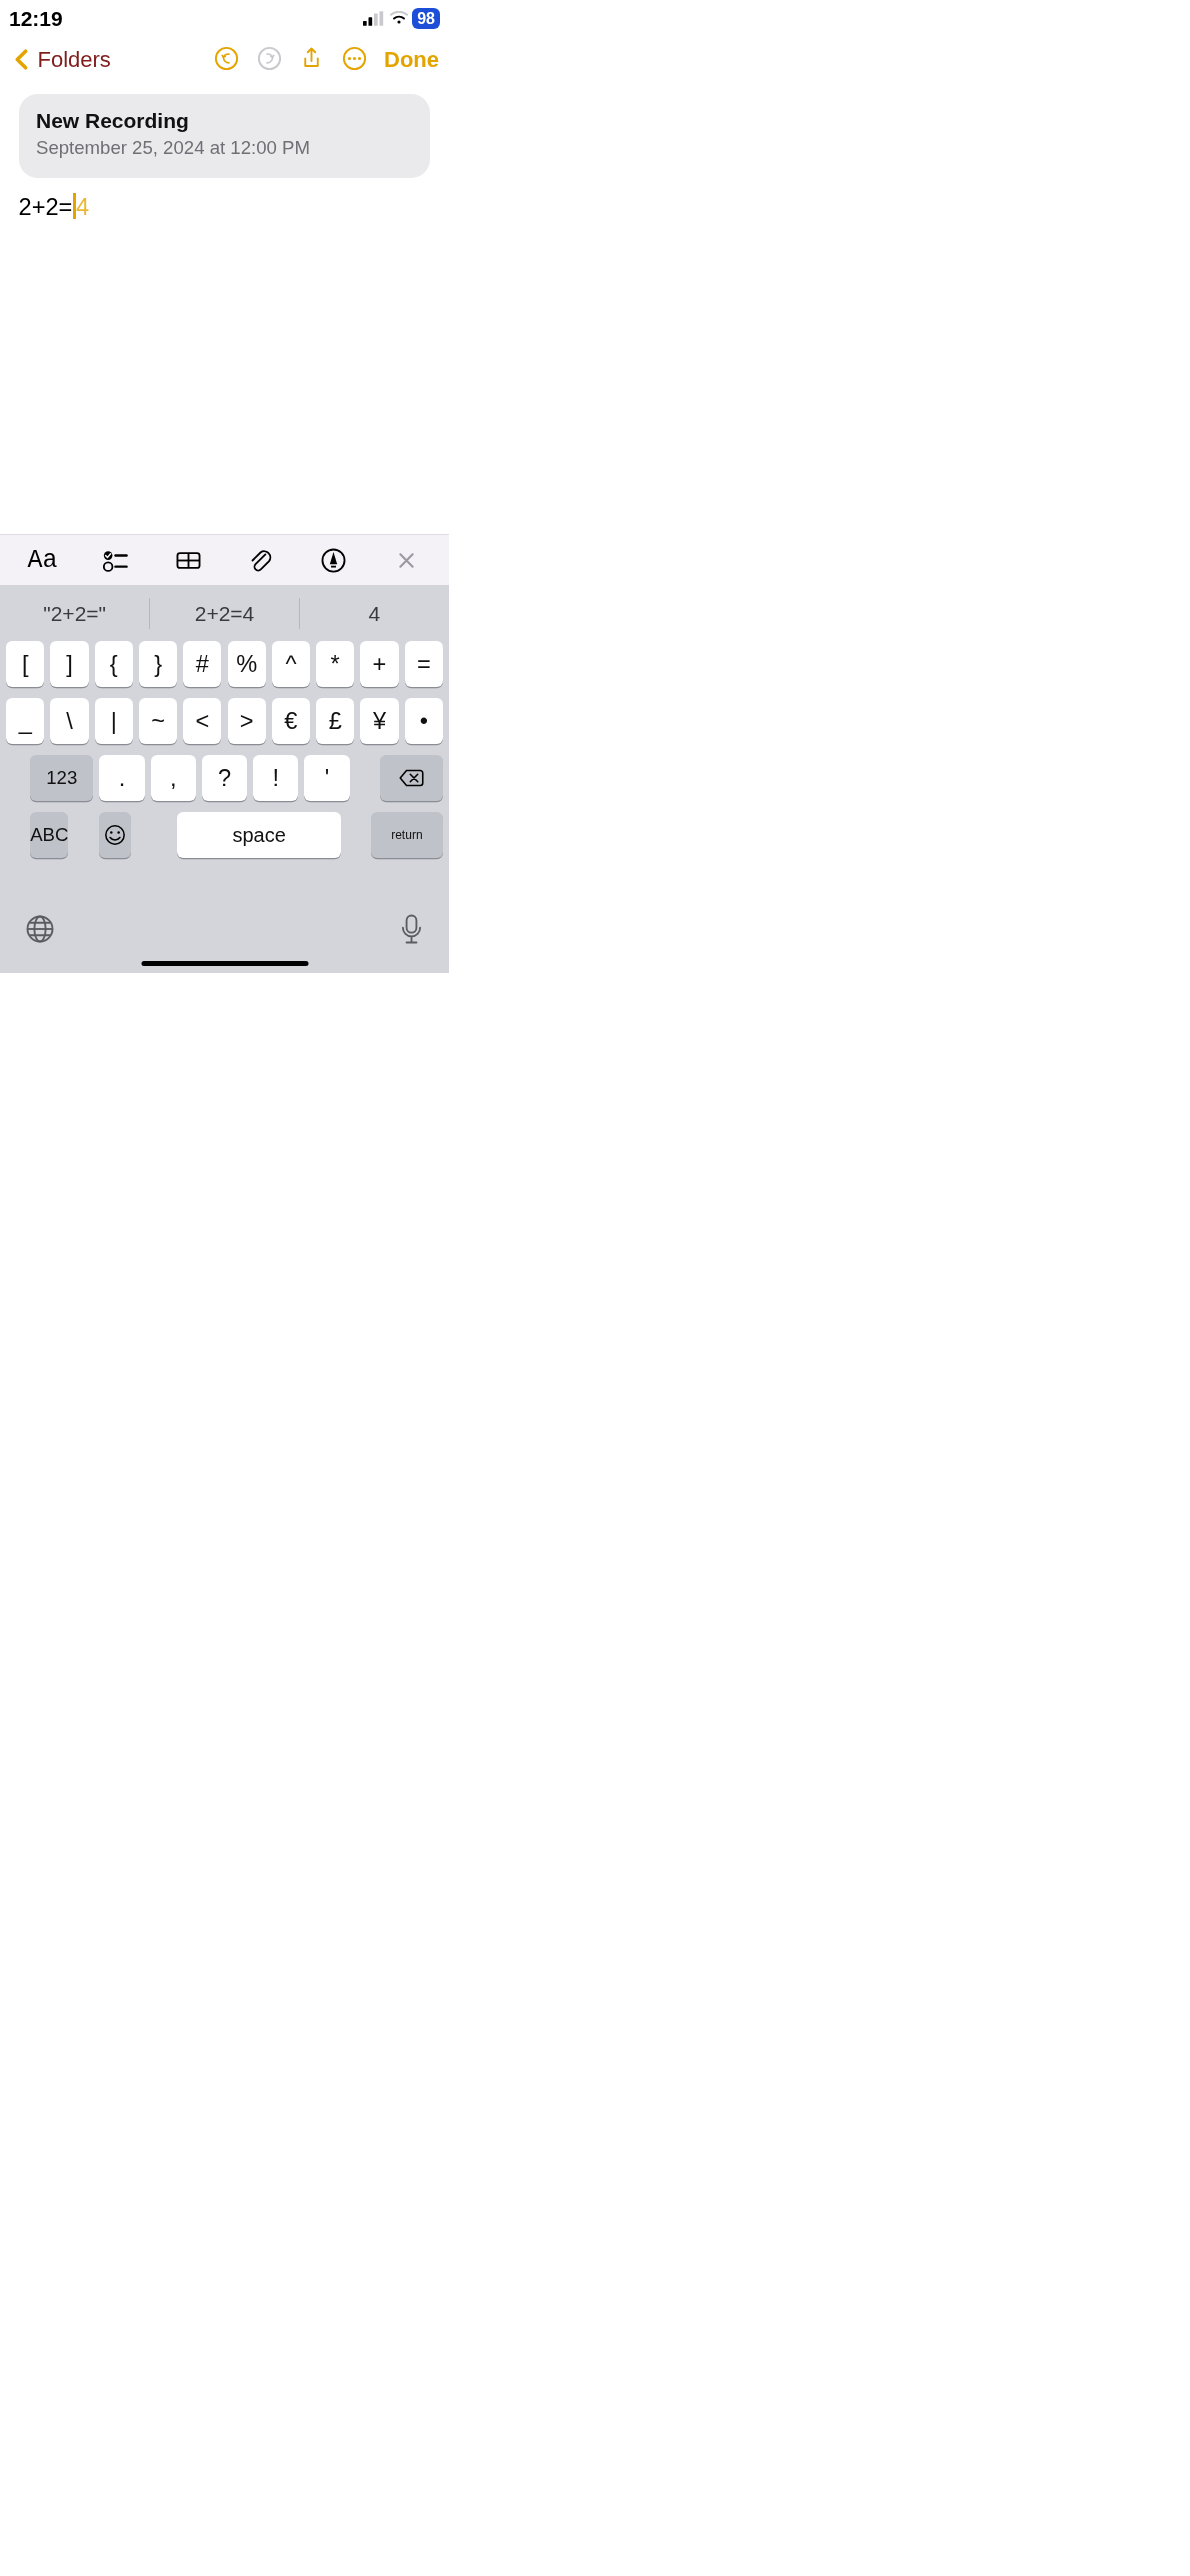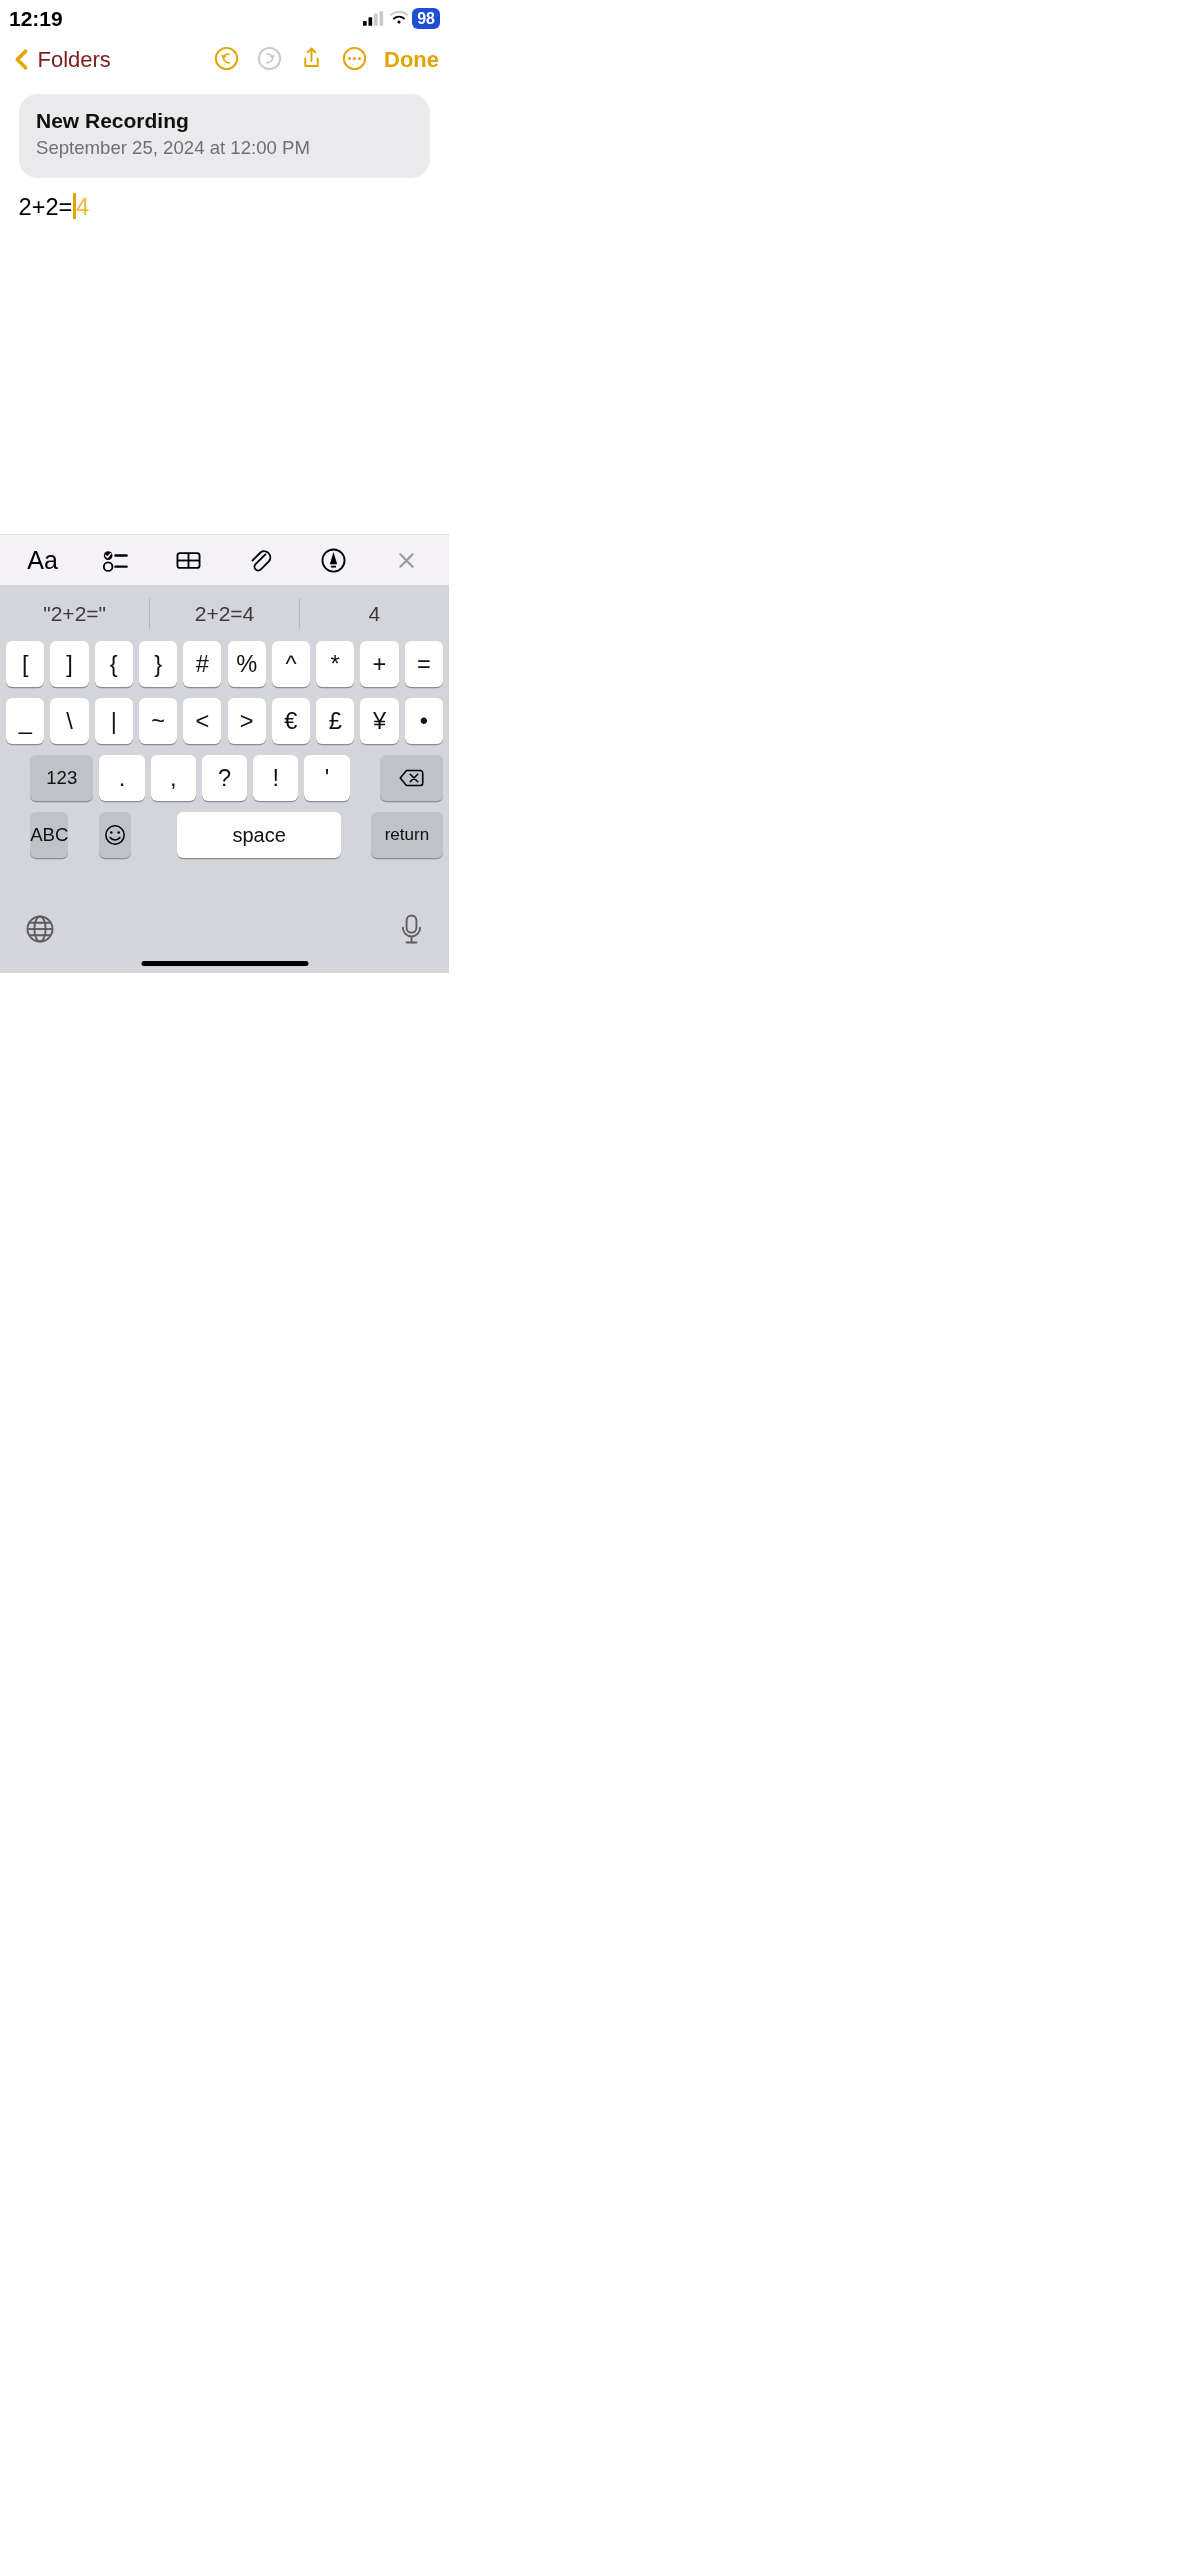--- a/index.html
+++ b/index.html
@@ -23,34 +23,34 @@
 .recording-sub { font-size:18.6px; color:#6f6f75; margin-top:3.7px; }
 
 
 .note-body { padding: 15px 18.6px; font-size:23.6px; color:#000; }
 .cursor { display:inline-block; width:2.5px; height:26px; background:#e4a400; vertical-align:-3.7px; margin:0 0.6px; }
 .suggestion-char { color:#e4a400c8; }
 
 
 .format-bar { position:absolute; left:0; right:0; top:534px; height:52px; background:#f4f2f7; border-top:0.6px solid #e0dee3; border-bottom:0.6px solid #d4d2d7; display:flex; align-items:center; justify-content:space-around; padding:0 6.2px;}
 .format-bar svg { width:27px; height:27px; }
-.format-bar .fmt { display:flex; align-items:center; justify-content:center; width:40px; height:40px; }
+.format-bar .fmt { display:flex; align-items:center; justify-content:center; width:40px; height:40px;font-family:Liberation Mono, monospace; }
 .format-bar .close { font-size:25px; color:#9a9aa0; }
 
 
 .keyboard { position:absolute; left:0; right:0; top:586px; bottom:0; background:#d3d5db; }
 .suggest-row { height:55px; display:flex; align-items:center; font-size:21px; color:#3a3a3e; }
 .suggest-cell { flex:1; text-align:center; }
 .suggest-sep { width:0.6px; height:31px; background:#b6b8bf; }
 
 .key-row { display:flex; gap:6.2px; padding:0 6.2px; margin-bottom:11px; }
 .key { flex:1; height:46px; background:#fff; border-radius:6.2px; box-shadow:0 1.2px 0 #8b8d94; display:flex; align-items:center; justify-content:center; font-size:23.6px; color:#111; }
 .key.gray { background:#bfc2c9;margin-left:24px; }
 .key.space { flex:5; font-size:20px;margin-left:40px; }
-.key.return { flex:2.2; font-size:17px; }
+.key.return { flex:2.2; font-size:12px; }
 .key.abc { flex:1; font-size:18.6px; }
 .key.num123 { flex:1.4; font-size:18.6px; }
 .key.emoji { flex:1; }
 
 .bottom-row { position:absolute; left:0; right:0; bottom:0; height:74px; display:flex; align-items:center; justify-content:space-between; padding:0 25px 12.4px; }
 .home-indicator { position:absolute; left:50%; transform:translateX(-50%); bottom:7.4px; width:167px; height:5px; background:#000; border-radius:2.5px; }
 </style>
 </head>
 <body>
 

